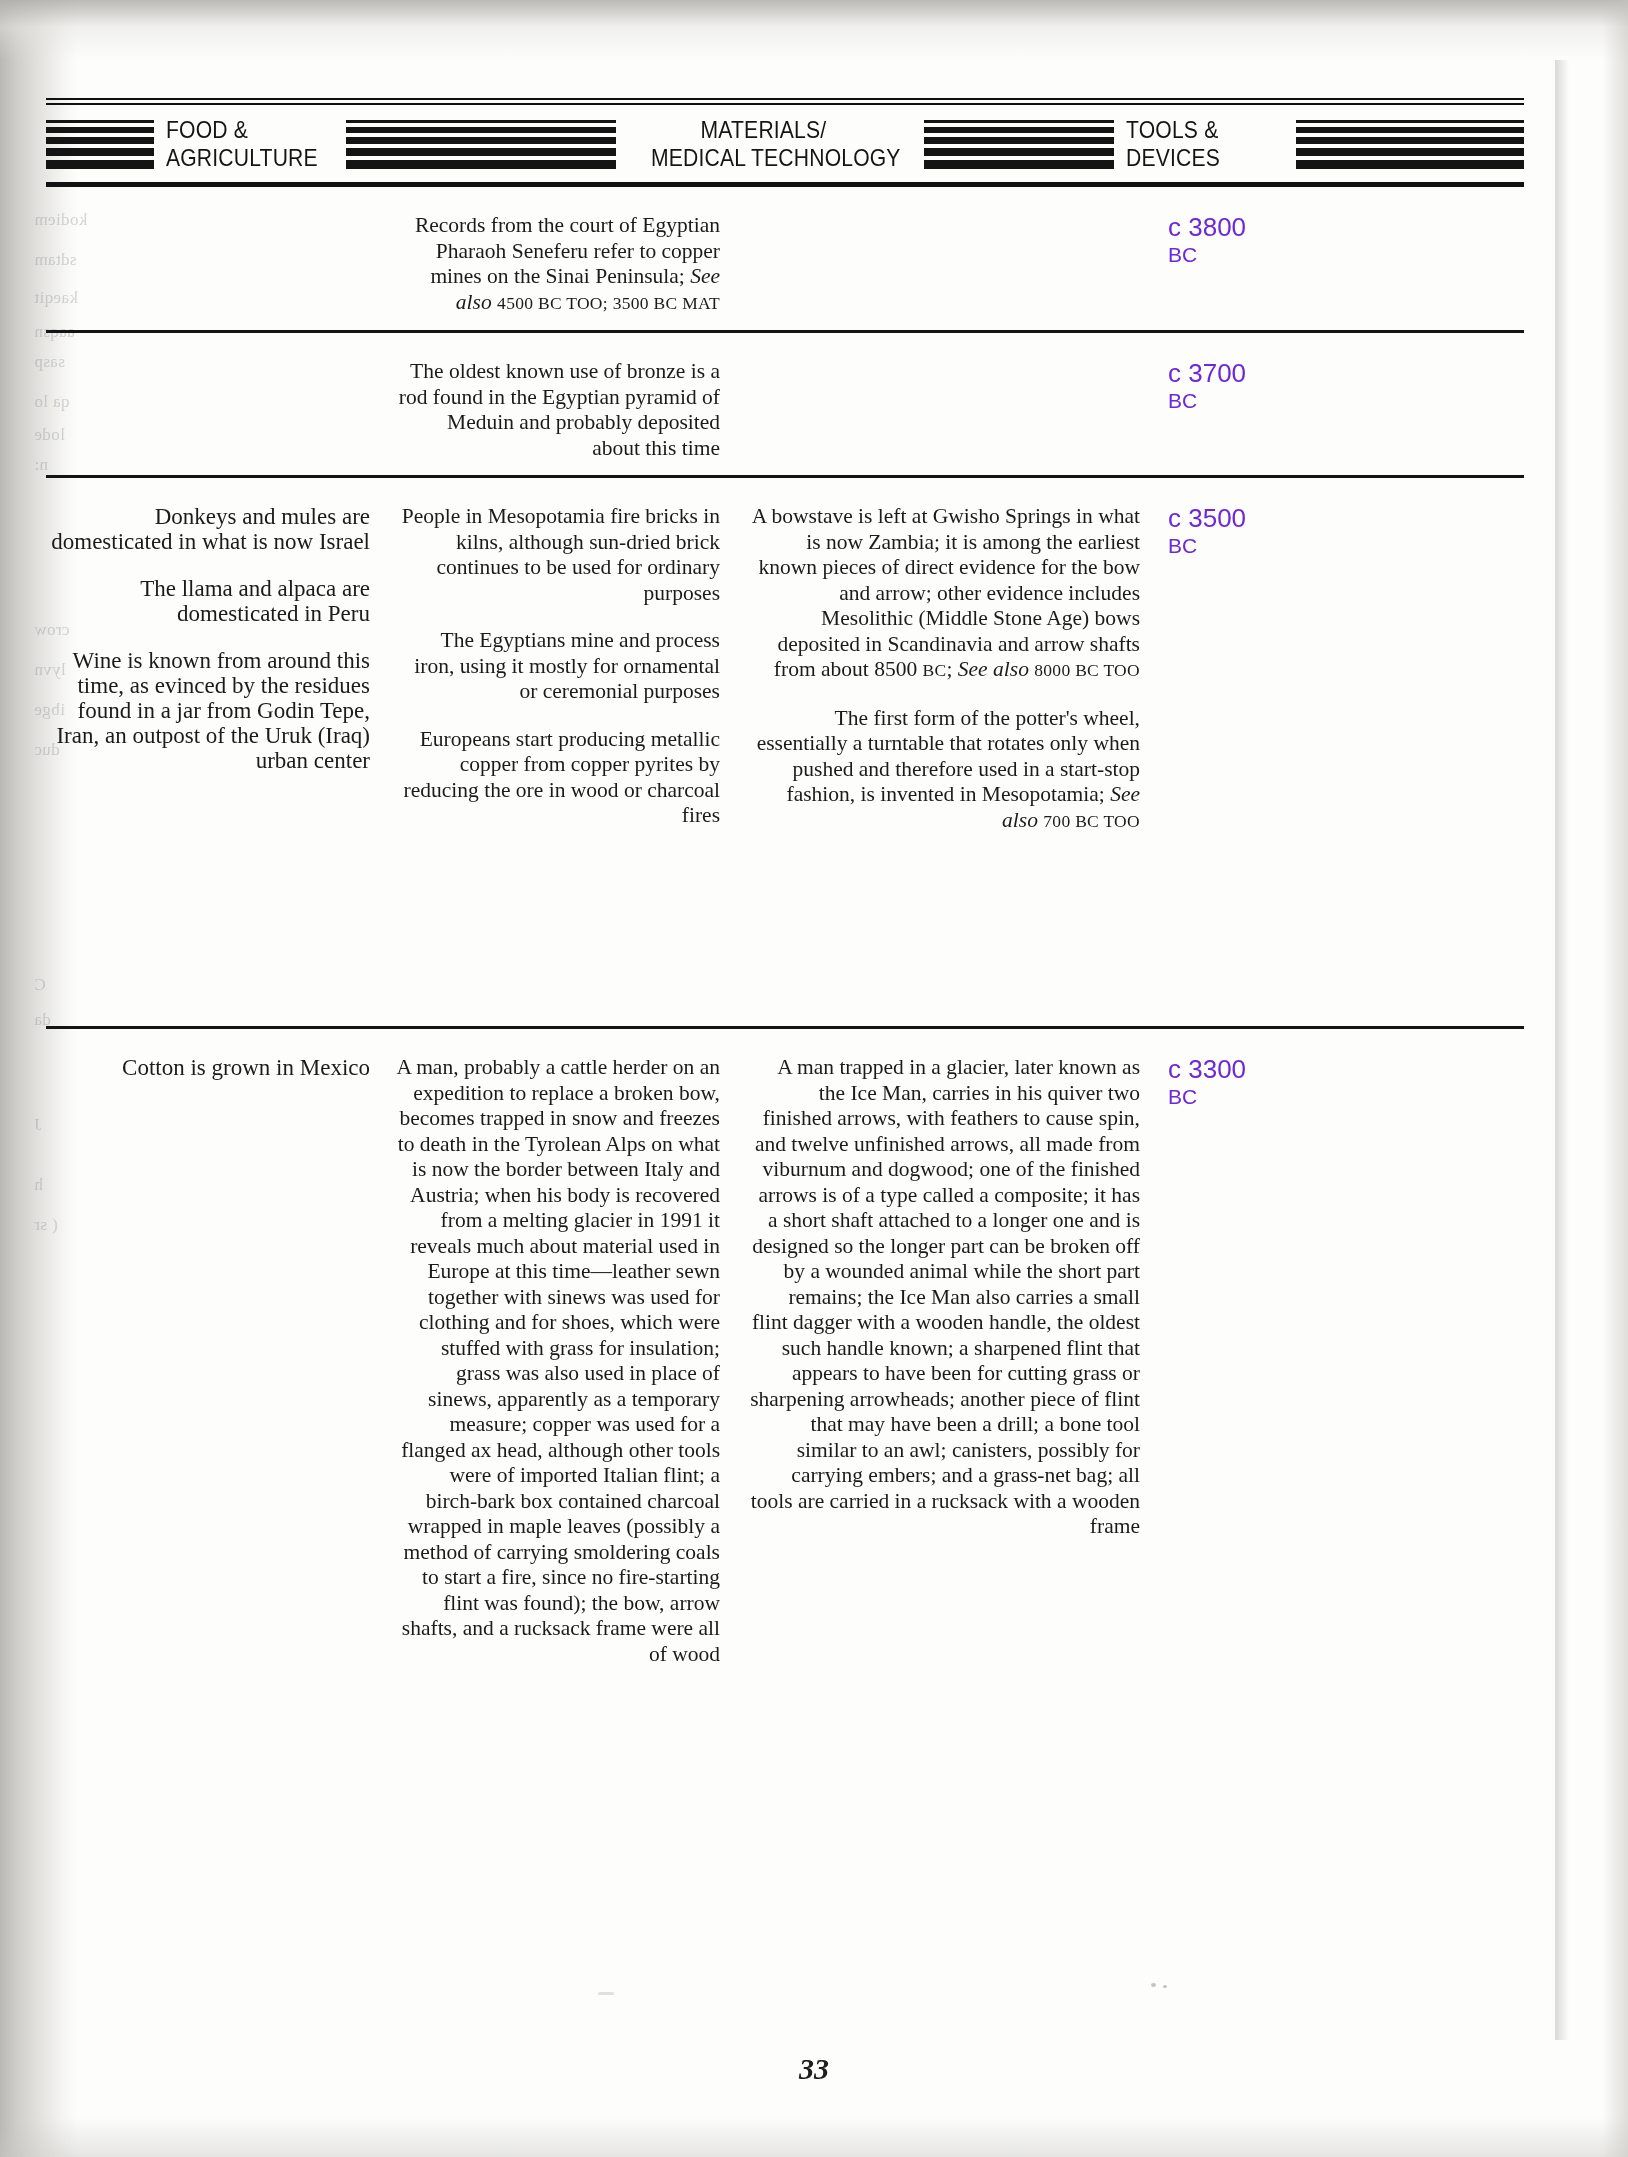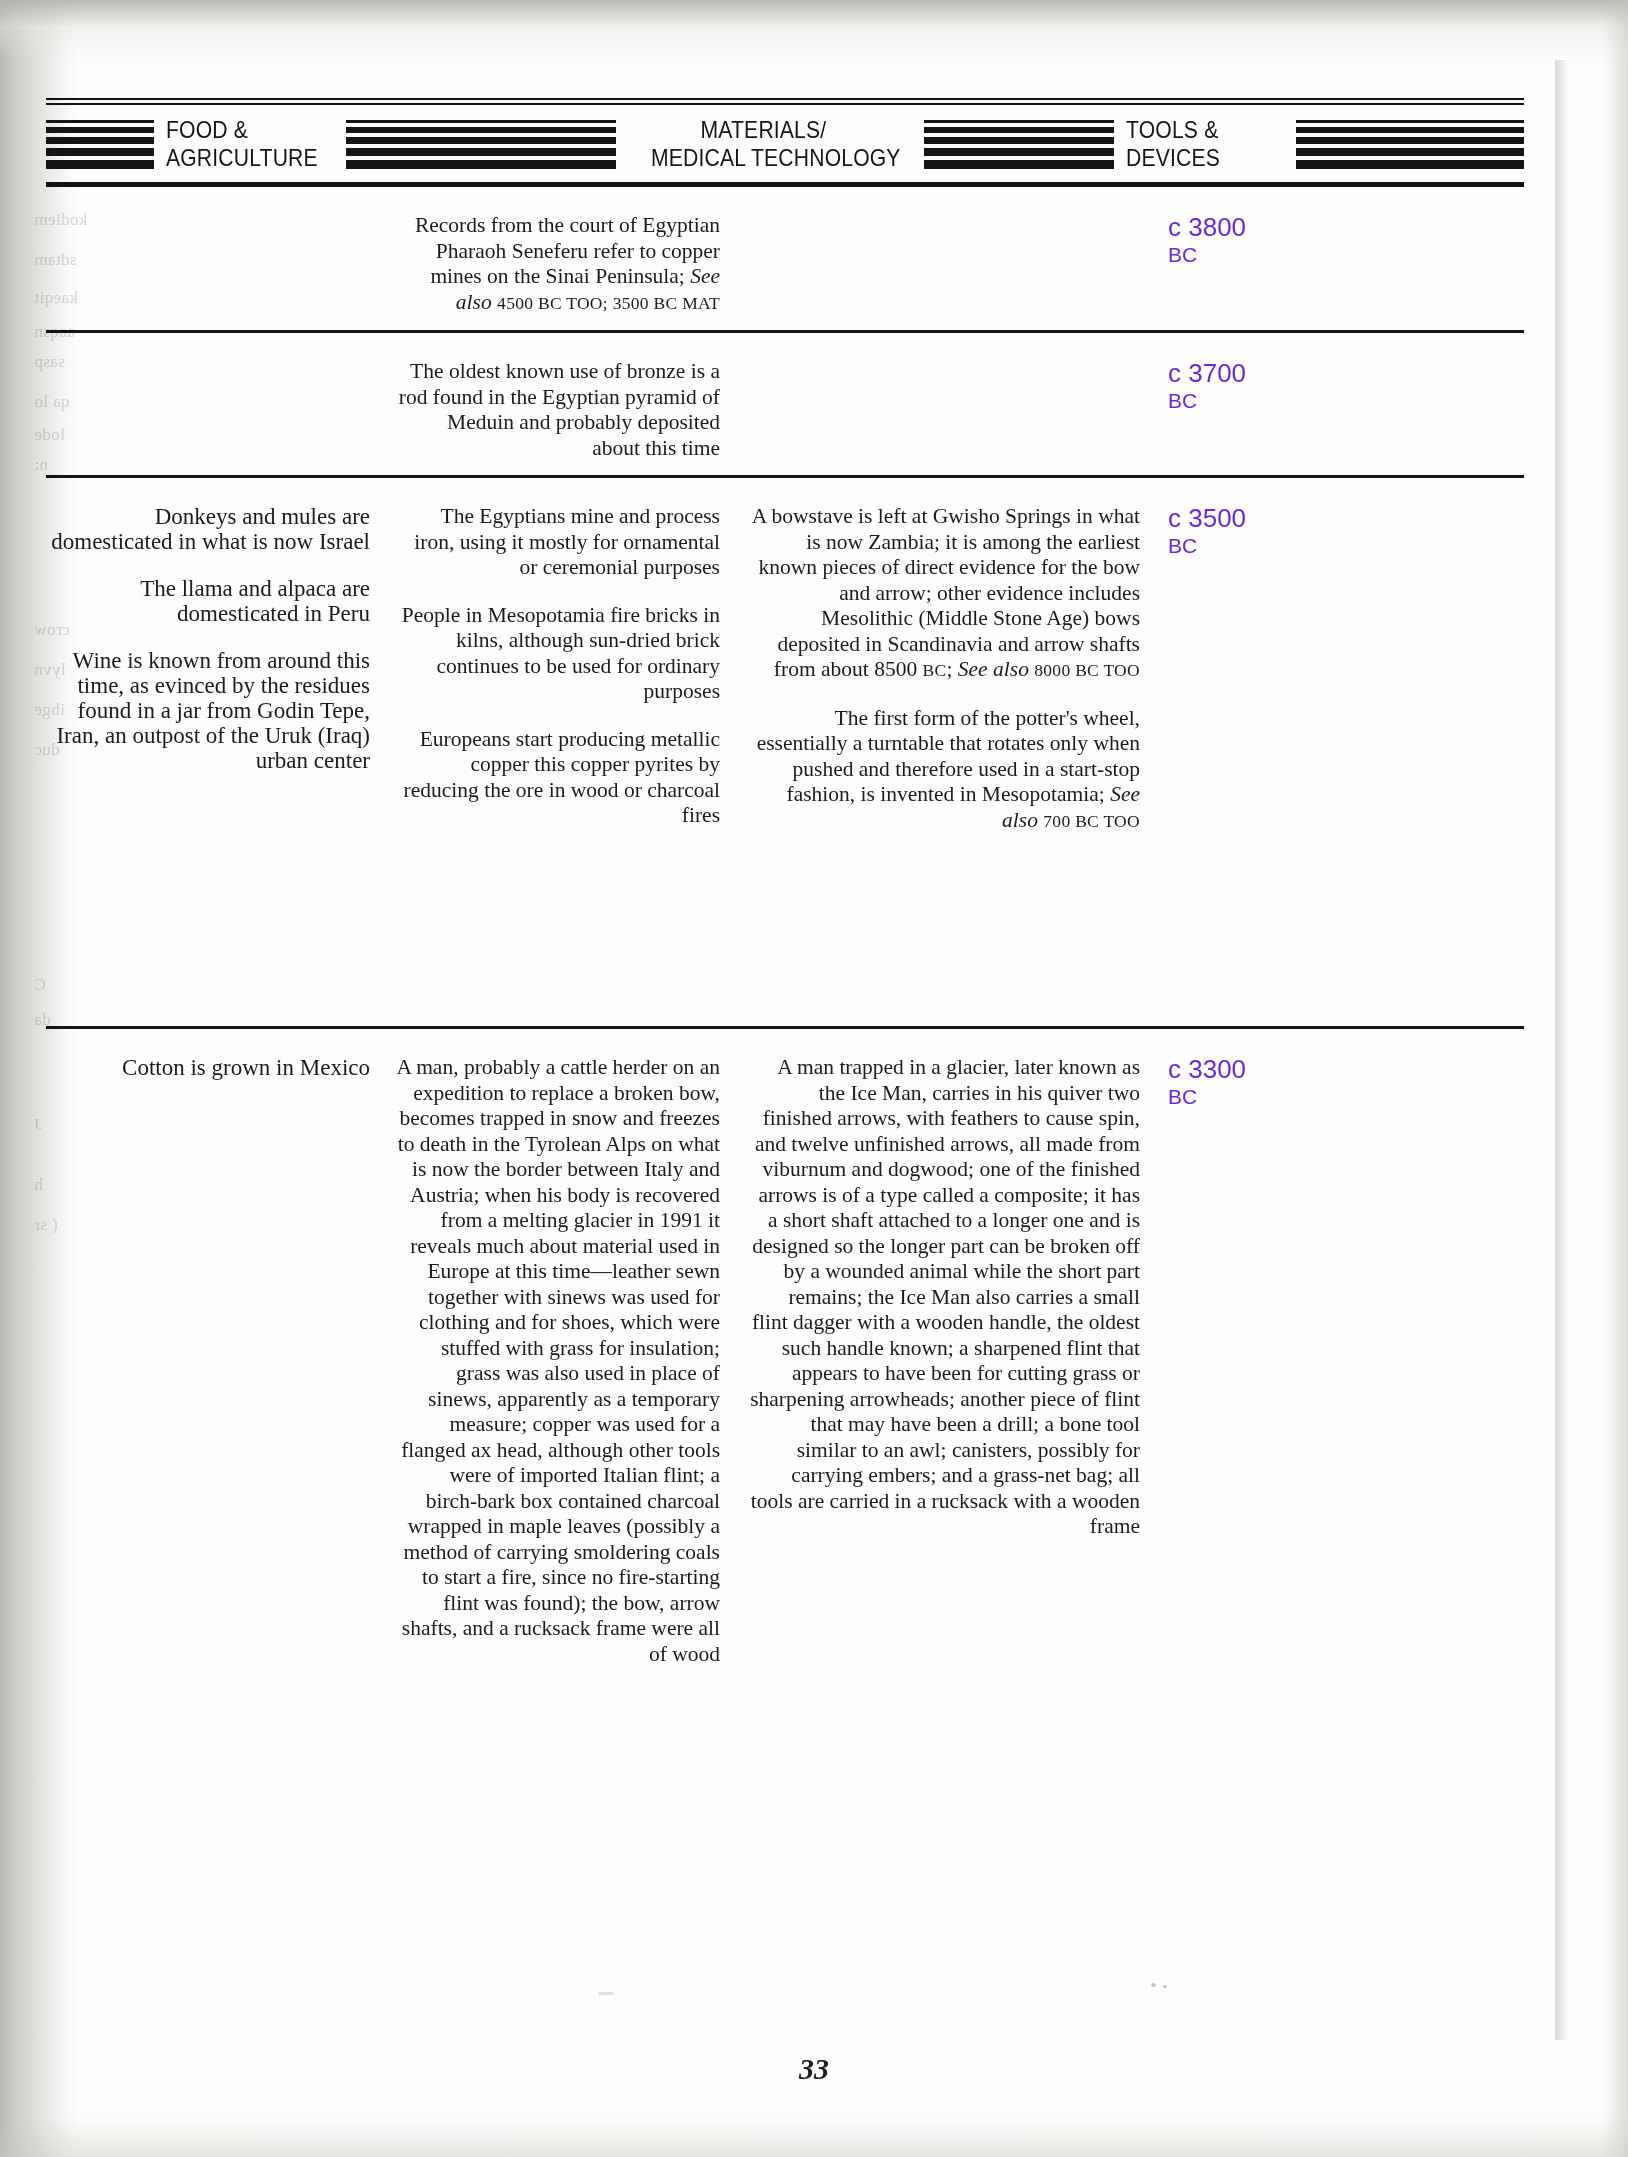--- a/index.html
+++ b/index.html
@@ -320,23 +320,23 @@
             <div class="date">c 3700<span class="era">BC</span></div>
           </div>
         </div>
         <div class="row row-tall">
           <div class="col col-food">
             <p class="entry"><span>Donkeys and mules are domesticated in what is now Israel</span></p>
             <p class="entry"><span>The llama and alpaca are domesticated in Peru</span></p>
             <p class="entry"><span>Wine is known from around this time, as evinced by the residues found in a jar from Godin Tepe, Iran, an outpost of the Uruk (Iraq) urban center</span></p>
           </div>
           <div class="col col-mat">
+            <p class="entry"><span>People in Mesopotamia fire bricks in kilns, although sun-dried brick continues to be used for ordinary purposes</span></p>
             <p class="entry"><span>The Egyptians mine and process iron, using it mostly for ornamental or ceremonial purposes</span></p>
-            <p class="entry"><span>People in Mesopotamia fire bricks in kilns, although sun-dried brick continues to be used for ordinary purposes</span></p>
-            <p class="entry"><span>Europeans start producing metallic copper this copper pyrites by reducing the ore in wood or charcoal fires</span></p>
+            <p class="entry"><span>Europeans start producing metallic copper from copper pyrites by reducing the ore in wood or charcoal fires</span></p>
           </div>
           <div class="col col-tools">
             <p class="entry"><span>A bowstave is left at Gwisho Springs in what is now Zambia; it is among the earliest known pieces of direct evidence for the bow and arrow; other evidence includes Mesolithic (Middle Stone Age) bows deposited in Scandinavia and arrow shafts from about 8500 </span><span class="sc">BC</span><span>; </span><span class="ital">See also</span><span> </span><span class="sc">8000 BC TOO</span></p>
             <p class="entry"><span>The first form of the potter's wheel, essentially a turntable that rotates only when pushed and therefore used in a start-stop fashion, is invented in Mesopotamia; </span><span class="ital">See also</span><span> </span><span class="sc">700 BC TOO</span></p>
           </div>
           <div class="col col-date">
             <div class="date">c 3500<span class="era">BC</span></div>
           </div>
         </div>
         <div class="row">

